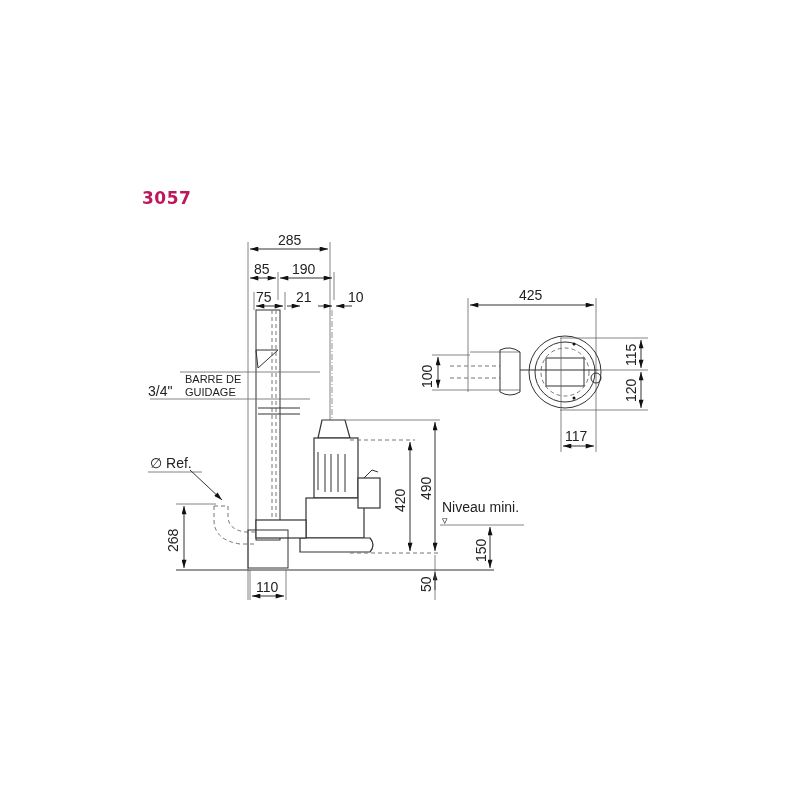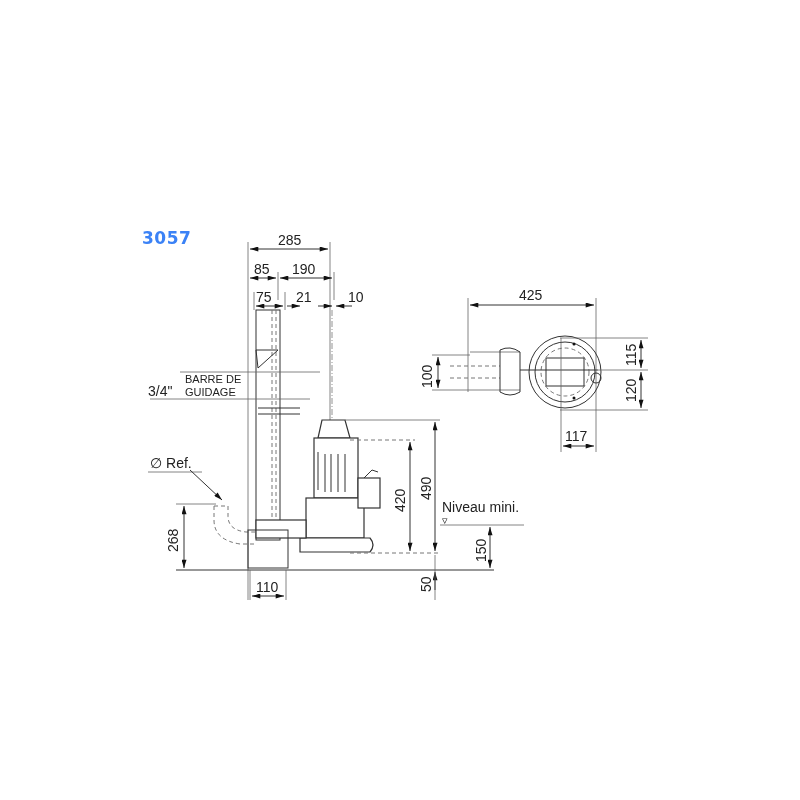--- a/index.html
+++ b/index.html
@@ -1,20 +1,20 @@
 <!DOCTYPE html>
 <html><head>
   <meta charset="utf-8">
   <style>
     html, body { margin: 0; padding: 0; background: #ffffff; }
     body { width: 800px; height: 800px; position: relative; overflow: hidden; }
     .title {
       position: absolute; left: 142px; top: 188px;
       font-family: "DejaVu Sans", sans-serif; font-weight: bold;
-      font-size: 17px; color: #3b82f6; letter-spacing: 0.5px; margin-top: 40px;
+      font-size: 17px; color: #be185d; letter-spacing: 0.5px;
     }
     svg { position: absolute; left: 0; top: 0; }
     .dim { font-family: "Liberation Sans", sans-serif; font-size: 14px; fill: #222; }
     .lbl { font-family: "Liberation Sans", sans-serif; font-size: 11px; fill: #222; }
     .lbl-big { font-family: "Liberation Sans", sans-serif; font-size: 14px; fill: #222; }
     .ln { stroke: #333; stroke-width: 1; fill: none; }
     .thin { stroke: #666; stroke-width: 0.8; fill: none; }
     .dash { stroke: #777; stroke-width: 1; fill: none; stroke-dasharray: 4 3; }
     .cdash { stroke: #777; stroke-width: 0.8; fill: none; stroke-dasharray: 6 2 1 2; }
     .body { stroke: #333; stroke-width: 1.2; fill: #fff; }

